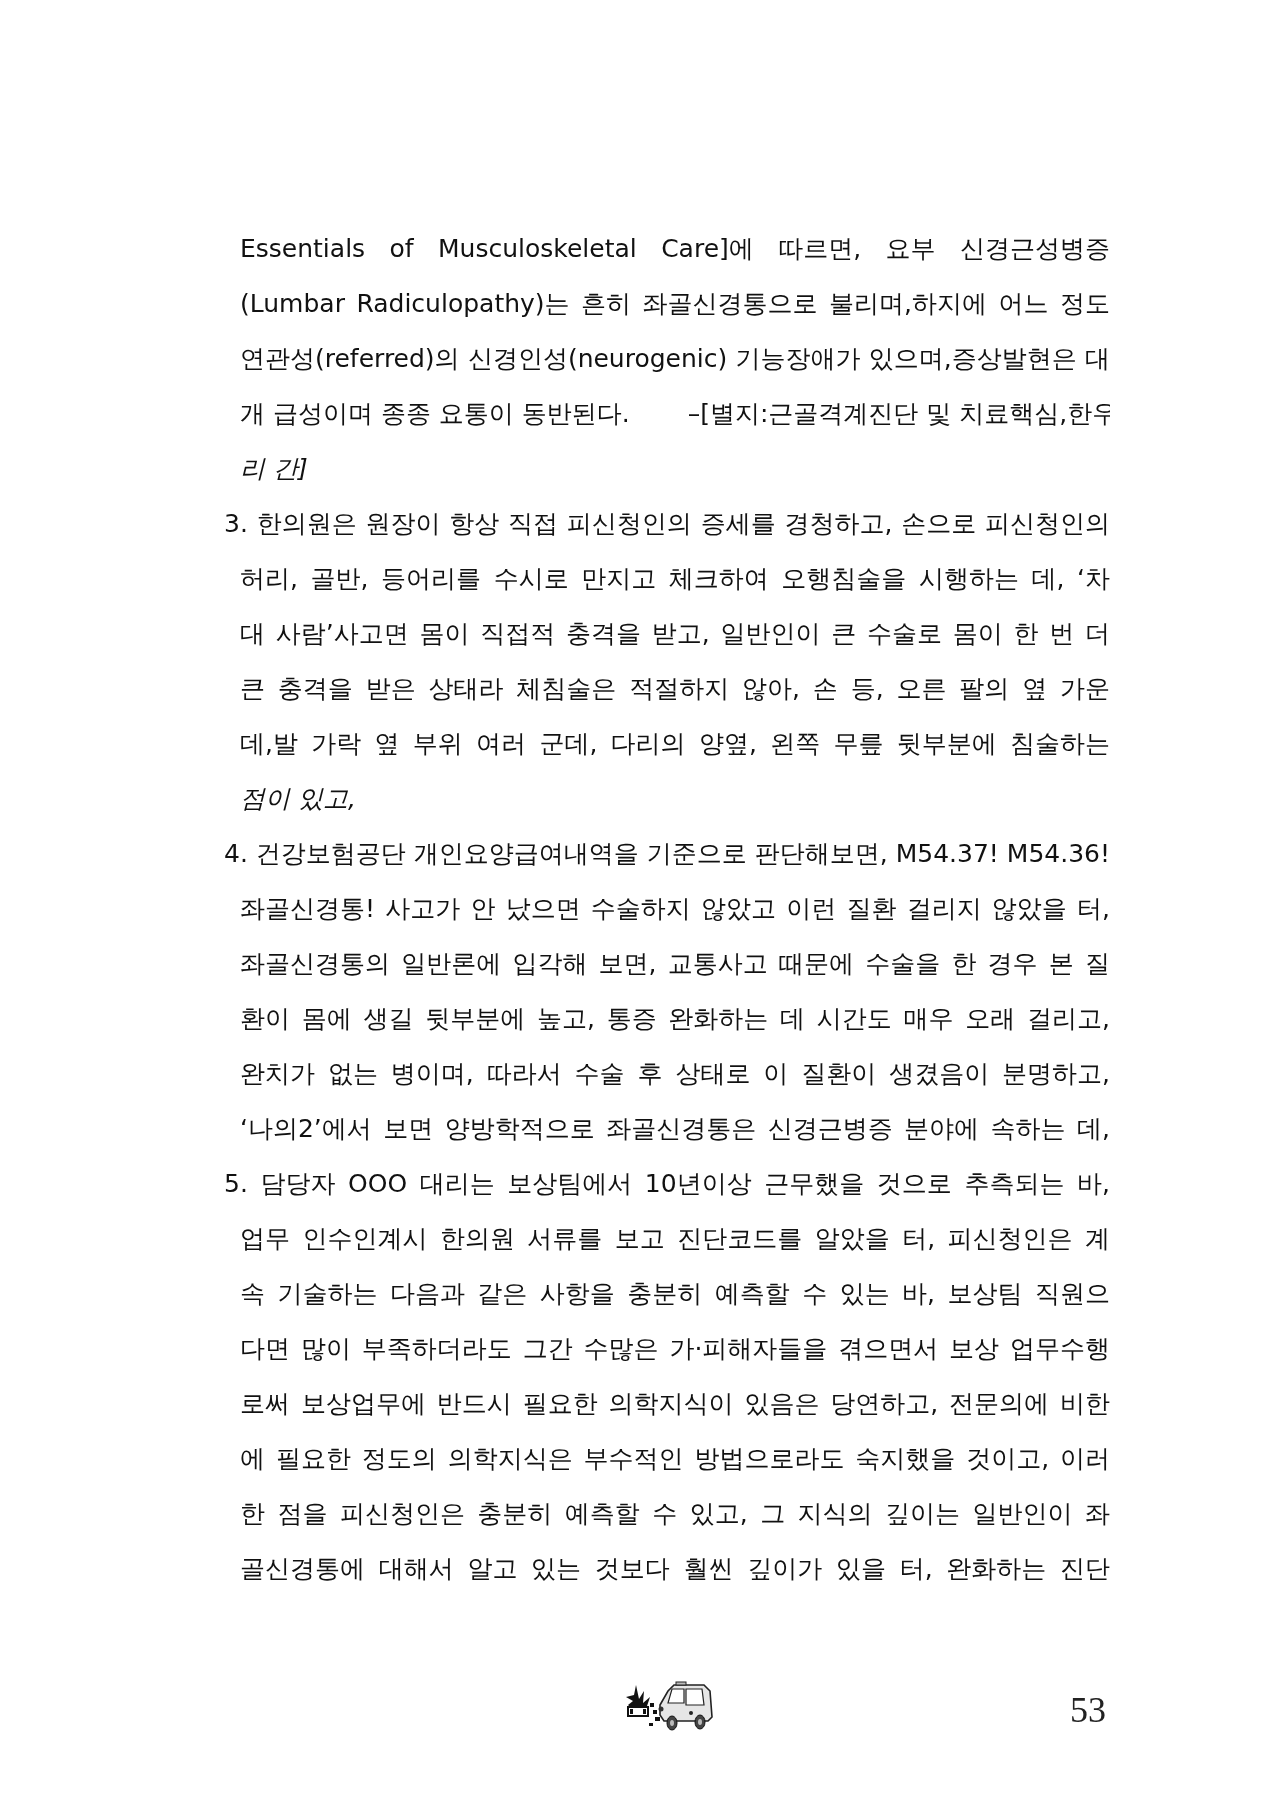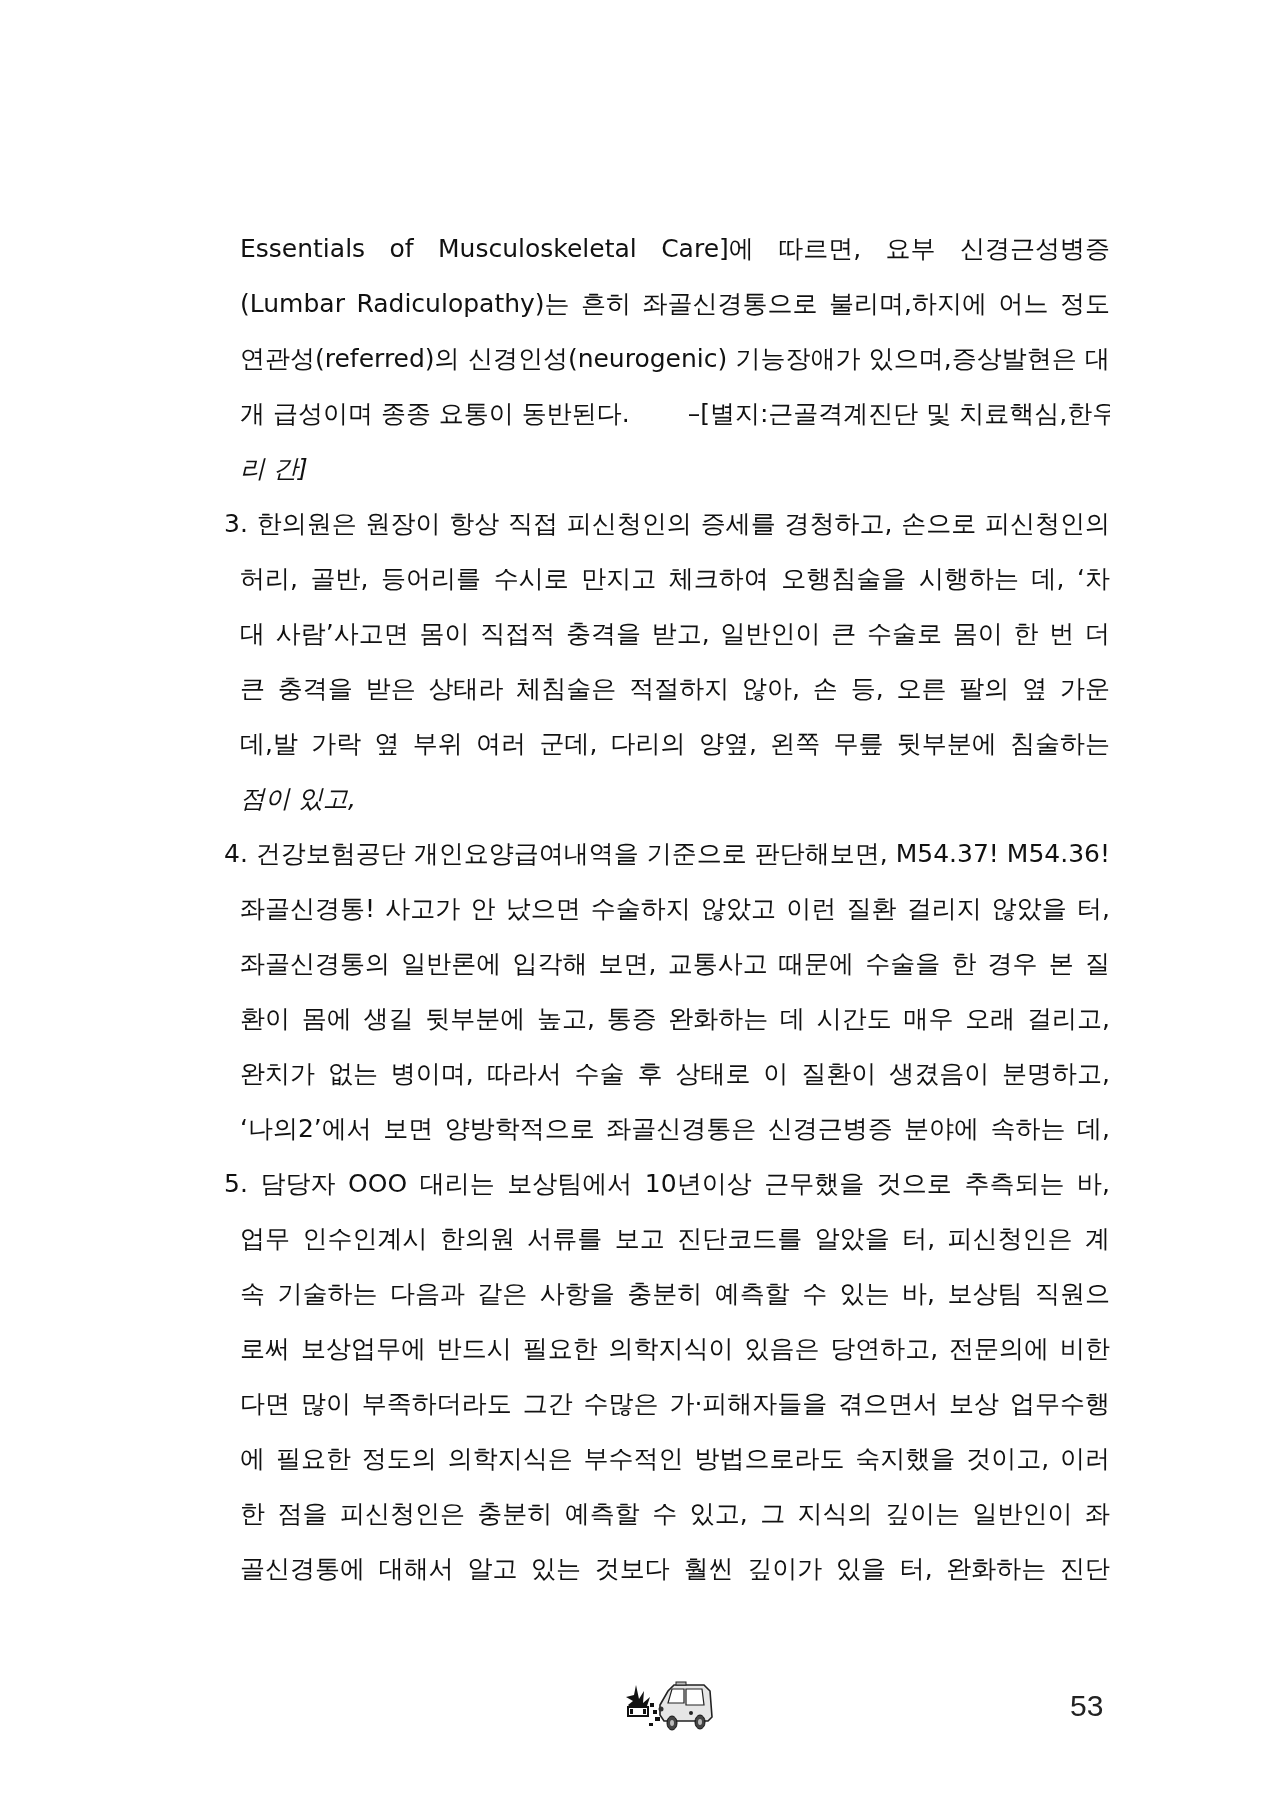--- a/index.html
+++ b/index.html
@@ -6,22 +6,22 @@
     body { width: 1280px; height: 1814px; position: relative; overflow: hidden;
            font-family: "DejaVu Sans", "Liberation Sans", sans-serif; color: #111; }
     .page { position: absolute; left: 0; top: 4px; width: 1280px; height: 1468px; background: #fff; margin-top: 37px; }
     .body-text { position: absolute; left: 224px; top: 180px; width: 886px; }
     .line { height: 55px; line-height: 55px; font-size: 25px; white-space: nowrap;
             text-align: justify; text-align-last: justify; letter-spacing: 0; overflow: hidden; }
     .line.cont { padding-left: 16px; }
     .line.last { text-align-last: left; font-style: italic; }
     .line.item { padding-left: 0; }
     .footer-icon { position: absolute; left: 624px; top: 1636px; width: 92px; height: 56px; }
-    .page-number { position: absolute; left: 1070px; top: 1648px; font-family: Liberation Sans, sans-serif;
-                   font-size: 30px; color: #222; }
+    .page-number { position: absolute; left: 1070px; top: 1648px; font-family: Liberation Serif, serif;
+                   font-size: 36px; color: #222; }
   </style>
 </head>
 <body>
 
 <div class="page">
   <div class="body-text">
     <div>
       <div class="line cont">Essentials of Musculoskeletal Care]에 따르면, 요부 신경근성병증</div>
       <div class="line cont">(Lumbar Radiculopathy)는 흔히 좌골신경통으로 불리며,하지에 어느 정도</div>
       <div class="line cont">연관성(referred)의 신경인성(neurogenic) 기능장애가 있으며,증상발현은 대</div>
@@ -44,22 +44,22 @@
       <div class="line cont">좌골신경통의 일반론에 입각해 보면, 교통사고 때문에 수술을 한 경우 본 질</div>
       <div class="line cont">환이 몸에 생길 뒷부분에 높고, 통증 완화하는 데 시간도 매우 오래 걸리고,</div>
       <div class="line cont">완치가 없는 병이며, 따라서 수술 후 상태로 이 질환이 생겼음이 분명하고,</div>
       <div class="line cont">‘나의2’에서 보면 양방학적으로 좌골신경통은 신경근병증 분야에 속하는 데,</div>
     </div>
 
     <div>
       <div class="line item">5. 담당자 OOO 대리는 보상팀에서 10년이상 근무했을 것으로 추측되는 바,</div>
       <div class="line cont">업무 인수인계시 한의원 서류를 보고 진단코드를 알았을 터, 피신청인은 계</div>
       <div class="line cont">속 기술하는 다음과 같은 사항을 충분히 예측할 수 있는 바, 보상팀 직원으</div>
+      <div class="line cont">다면 많이 부족하더라도 그간 수많은 가·피해자들을 겪으면서 보상 업무수행</div>
       <div class="line cont">로써 보상업무에 반드시 필요한 의학지식이 있음은 당연하고, 전문의에 비한</div>
-      <div class="line cont">다면 많이 부족하더라도 그간 수많은 가·피해자들을 겪으면서 보상 업무수행</div>
       <div class="line cont">에 필요한 정도의 의학지식은 부수적인 방법으로라도 숙지했을 것이고, 이러</div>
       <div class="line cont">한 점을 피신청인은 충분히 예측할 수 있고, 그 지식의 깊이는 일반인이 좌</div>
       <div class="line cont">골신경통에 대해서 알고 있는 것보다 훨씬 깊이가 있을 터, 완화하는 진단</div>
     </div>
   </div>
 
   <svg class="footer-icon" viewBox="0 0 92 56" xmlns="http://www.w3.org/2000/svg">
 
     <polygon points="12,8 15,22 20,14 19,26 26,20 22,32 10,34 4,28 9,24 2,20 10,18" fill="#111"></polygon>
     <rect x="4" y="30" width="20" height="9" fill="#fff" stroke="#111" stroke-width="2"></rect>

